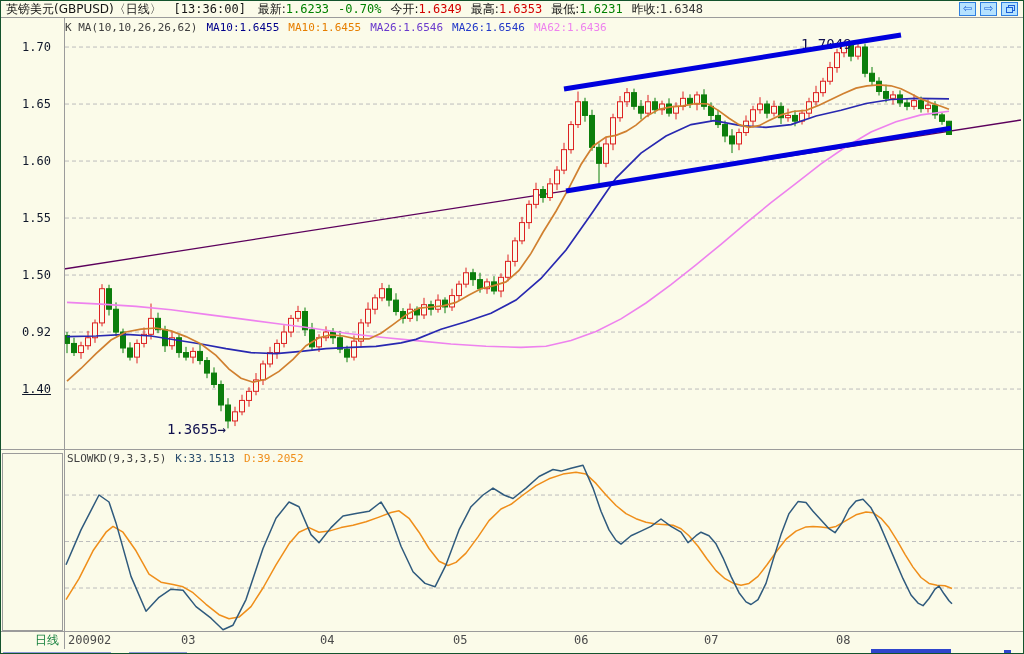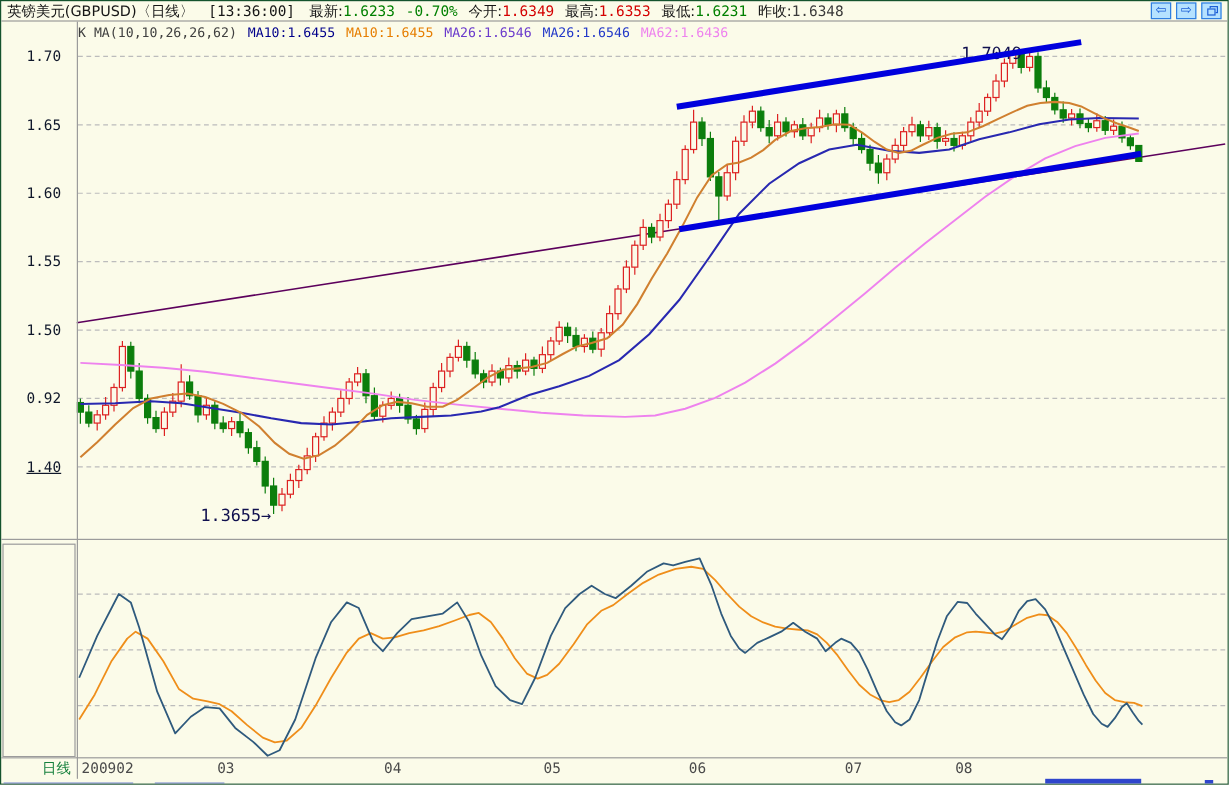--- a/index.html
+++ b/index.html
@@ -330,20 +330,21 @@
         <line x1="563" y1="87.99469777306457" x2="900" y2="34.07370095440085" stroke="#0000dd" stroke-width="5"></line>
         <line x1="565" y1="190.02279957582164" x2="950" y2="127.09597030752906" stroke="#0000dd" stroke-width="5"></line>
       </g>
       <g>
         <polyline points="65,598.6 78,577.7 92,549.8 105,531.2 112,525.4 122,531.2 135,549.8 148,573.1 160,581.2 172,583.5 182,585.8 192,591.7 205,603.3 218,613.7 228,617.7 238,616.1 250,605.6 262,587.0 275,563.8 288,542.8 298,531.2 308,526.6 318,531.2 328,530.1 340,526.6 352,524.3 365,520.8 378,516.1 390,511.5 398,509.8 408,517.3 418,531.2 428,547.5 438,560.3 447,564.5 455,561.4 465,552.1 477,535.9 488,519.6 500,508.0 510,503.3 522,494.0 535,484.7 548,477.8 562,473.1 575,471.3 585,473.1 595,482.4 605,494.0 615,504.5 625,512.6 635,517.7 645,521.2 655,522.9 665,523.8 672,524.3 680,527.7 688,534.7 697,545.2 706,558.0 715,569.6 724,577.7 733,582.6 740,584.2 748,582.4 757,575.4 766,563.8 776,549.8 785,538.2 795,530.1 805,525.9 812,525.4 820,526.1 828,527.0 835,525.4 845,519.6 855,513.8 865,511.0 872,511.7 880,517.3 888,526.6 896,539.4 904,553.3 912,566.1 920,576.5 928,582.4 936,584.2 944,584.7 951,587.5" fill="none" stroke="#ef8e1a" stroke-width="1.5" stroke-linejoin="round"></polyline>
         <polyline points="65,563.8 80,528.9 98,494.0 108,501.0 115,521.9 130,575.4 145,610.2 158,596.3 170,588.2 182,589.3 195,605.6 210,617.2 222,628.8 232,624.2 245,598.6 262,547.5 275,517.3 288,501.0 298,505.7 310,533.6 318,541.7 330,526.6 342,515.0 355,512.6 368,510.3 380,501.0 390,517.3 400,545.2 412,570.7 424,582.4 434,585.8 445,563.8 458,528.9 470,505.7 482,494.0 492,487.1 503,494.0 512,497.5 525,487.1 538,475.5 552,468.5 560,470.1 570,467.3 582,464.3 592,487.1 600,510.3 608,528.9 615,539.4 620,543.1 630,534.7 640,530.1 650,525.4 660,518.0 670,525.4 680,531.2 687,541.7 695,534.7 700,531.2 708,534.7 715,542.8 722,556.8 730,575.4 738,591.7 745,600.9 750,603.5 757,598.6 765,582.4 772,559.1 780,533.6 788,512.6 797,500.6 805,501.5 812,510.3 820,518.9 828,527.7 834,531.7 841,521.9 848,508.0 855,499.9 862,498.2 870,506.8 878,521.9 886,540.5 894,559.1 902,577.7 910,594.0 917,602.1 922,604.7 928,597.5 934,588.2 938,585.1 943,592.8 948,599.8 951,602.8" fill="none" stroke="#2f5a7d" stroke-width="1.5" stroke-linejoin="round"></polyline>
       </g>
     </svg>
 
   <div class="legend" id="main-legend" style="left:64px;top:20px;"><span class="leg-item" style="color: rgb(64, 64, 64);">K  MA(10,10,26,26,62)</span><span class="leg-item" style="color: rgb(0, 0, 139);">MA10:1.6455</span><span class="leg-item" style="color: rgb(230, 126, 0);">MA10:1.6455</span><span class="leg-item" style="color: rgb(106, 58, 204);">MA26:1.6546</span><span class="leg-item" style="color: rgb(34, 56, 200);">MA26:1.6546</span><span class="leg-item" style="color: rgb(238, 130, 238);">MA62:1.6436</span></div>
+  <div class="legend" id="kd-legend" style="left:66px;top:451px;"><span class="leg-item" style="color: rgb(64, 64, 64);">SLOWKD(9,3,3,5)</span><span class="leg-item" style="color: rgb(42, 77, 110);">K:33.1513</span><span class="leg-item" style="color: rgb(239, 142, 26);">D:39.2052</span></div>
 
   <div id="price-axis">
       <div class="ylabel" style="left: 0px; width: 50px; top: 38.5435px;">1.70</div>
       <div class="ylabel" style="left: 0px; width: 50px; top: 95.5424px;">1.65</div>
       <div class="ylabel" style="left: 0px; width: 50px; top: 152.541px;">1.60</div>
       <div class="ylabel" style="left: 0px; width: 50px; top: 209.54px;">1.55</div>
       <div class="ylabel" style="left: 0px; width: 50px; top: 266.539px;">1.50</div>
       <div class="ylabel" style="left: 0px; width: 50px; top: 323.538px;">0.92</div>
       <div class="ylabel" style="left: 0px; width: 50px; top: 380.537px; text-decoration: underline;">1.40</div>
     </div>
@@ -359,21 +360,21 @@
   <div class="kdbox"></div>
 
   <div class="period">日线</div>
   <div id="month-labels">
       <div class="timeline-label" style="left: 67px;">200902</div>
       <div class="timeline-label" style="left: 180px;">03</div>
       <div class="timeline-label" style="left: 319px;">04</div>
       <div class="timeline-label" style="left: 452px;">05</div>
       <div class="timeline-label" style="left: 573px;">06</div>
       <div class="timeline-label" style="left: 703px;">07</div>
-      <div class="timeline-label" style="left: 795px; text-align: right;">08</div>
+      <div class="timeline-label" style="left: 835px; text-align: right;">08</div>
     </div>
 
   <div class="artifact" style="left:870px;top:648px;width:80px;height:6px;"></div>
   <div class="artifact" style="left:1003px;top:649px;width:7px;height:5px;"></div>
   <div class="artifact" style="left:2px;top:651px;width:108px;height:2px;opacity:.55;"></div>
   <div class="artifact" style="left:128px;top:651px;width:58px;height:2px;opacity:.55;"></div>
 
 </div>
 
 </body></html>

